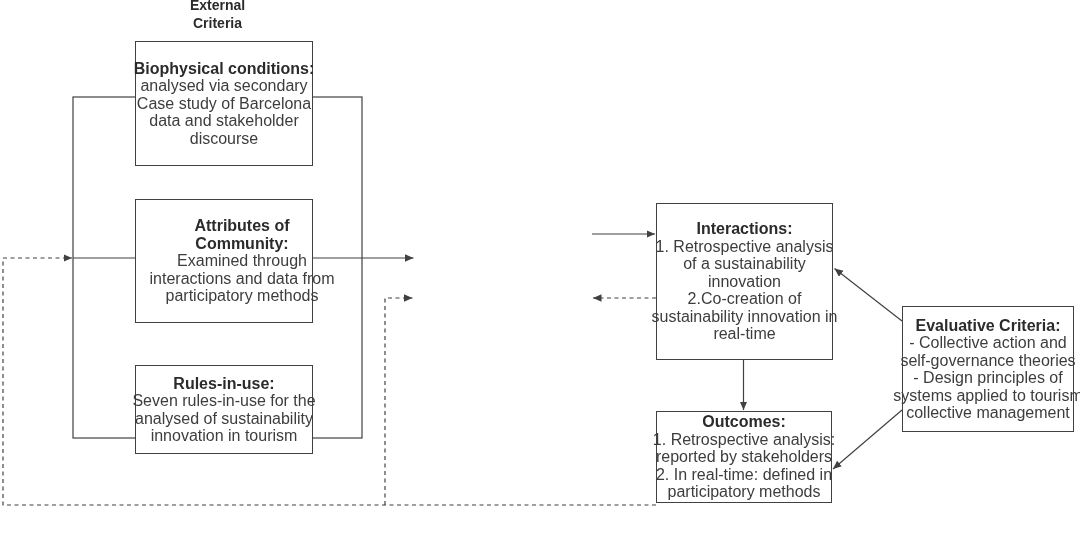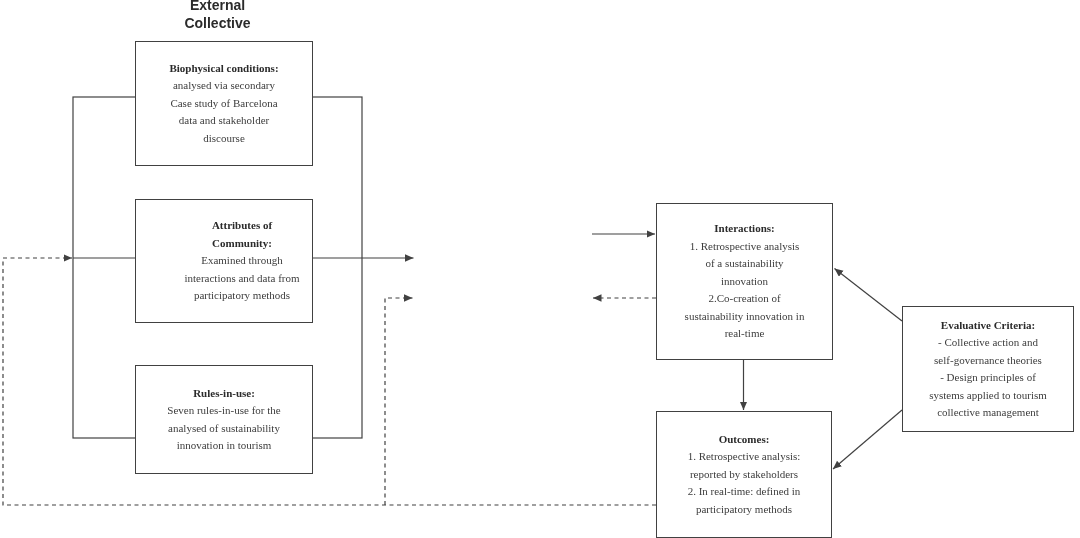--- a/index.html
+++ b/index.html
@@ -23,47 +23,46 @@
     position: absolute;
     box-sizing: border-box;
     background: var(--bg, #ffffff);
     border: 1px solid var(--line, #4a4a4a);
     display: flex;
     flex-direction: column;
     align-items: center;
     justify-content: center;
     text-align: center;
     z-index: 2;
-    font-size: 11px;
+    font-size: 16px;
     line-height: 17.5px;
     color: var(--text, #3d3d3d);
-    font-family: Liberation Serif, serif;
   }
   .node .hd {
     font-weight: 700;
     color: var(--heading, #2e2e2e);
     white-space: nowrap;
   }
   .node .bd { white-space: nowrap; }
   .free-label {
     position: absolute;
     z-index: 2;
     text-align: center;
     font-weight: 700;
     font-size: 14px;
     line-height: 18px;
     color: var(--heading, #2e2e2e);
   }
   
   #box-biophysical  { left: 135px; top:  41px; width: 178px; height: 125px; }
   #box-attributes   { left: 135px; top: 199px; width: 178px; height: 124px; padding-left: 36px; }
-  #box-rules        { left: 135px; top: 365px; width: 178px; height: 109px; }
+  #box-rules        { left: 135px; top: 365px; width: 178px; height: 89px; }
   #box-action       { left: 415px; top: 203px; width: 177px; height: 125px; }
   #box-interactions { left: 656px; top: 203px; width: 177px; height: 157px; }
-  #box-outcomes     { left: 656px; top: 411px; width: 176px; height: 127px; }
+  #box-outcomes     { left: 656px; top: 411px; width: 176px; height: 92px; }
   #box-evaluative   { left: 902px; top: 306px; width: 172px; height: 126px; }
   #external-variables-label { left: 73px; top: -4px; width: 289px; }
 </style>
 </head>
 <body>
 
 <div class="stage" style="--bg: #ffffff; --line: #414141; --text: #3d3d3d; --heading: #2b2b2b;">
 
   <svg class="wires" width="1080" height="538" viewBox="0 0 1080 538" xmlns="http://www.w3.org/2000/svg">
     <defs>
@@ -81,21 +80,21 @@
     <line x1="902" y1="321" x2="834.5" y2="268.5" marker-end="url(#arrow)" style="stroke: var(--line, #414141); stroke-width:1.2;"></line>
     <line x1="902" y1="410" x2="833" y2="469" marker-end="url(#arrow)" style="stroke: var(--line, #414141); stroke-width:1.2;"></line>
 
     <line x1="656" y1="298" x2="593" y2="298" marker-end="url(#arrow)" style="stroke: var(--line, #414141); stroke-width:1.2; stroke-dasharray:4 3.5;"></line>
     <polyline points="656,505 3,505 3,258 72,258" marker-end="url(#arrow)" style="fill:none; stroke: var(--line, #414141); stroke-width:1.2; stroke-dasharray:4 3.5;"></polyline>
     <polyline points="385,505 385,298 412.5,298" marker-end="url(#arrow)" style="fill:none; stroke: var(--line, #414141); stroke-width:1.2; stroke-dasharray:4 3.5;"></polyline>
   </svg>
 
   <div class="free-label" id="external-variables-label">
     <div class="hdl">External</div>
-    <div class="hdl">Collective</div>
+    <div class="hdl">Criteria</div>
   </div>
 
   <div class="node" id="box-biophysical">
     <div class="hd">Biophysical conditions:</div>
     <div class="bd">analysed via secondary</div>
     <div class="bd">Case study of Barcelona</div>
     <div class="bd">data and stakeholder</div>
     <div class="bd">discourse</div>
   </div>
 

